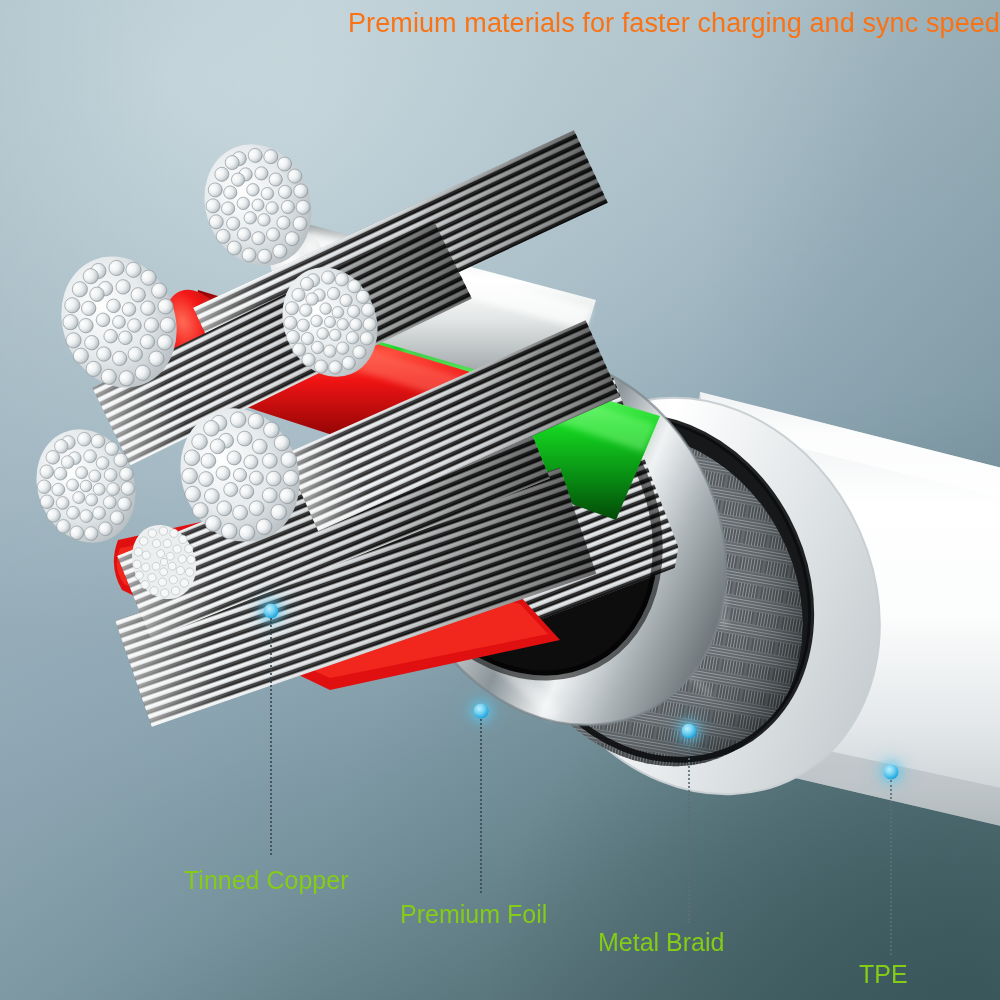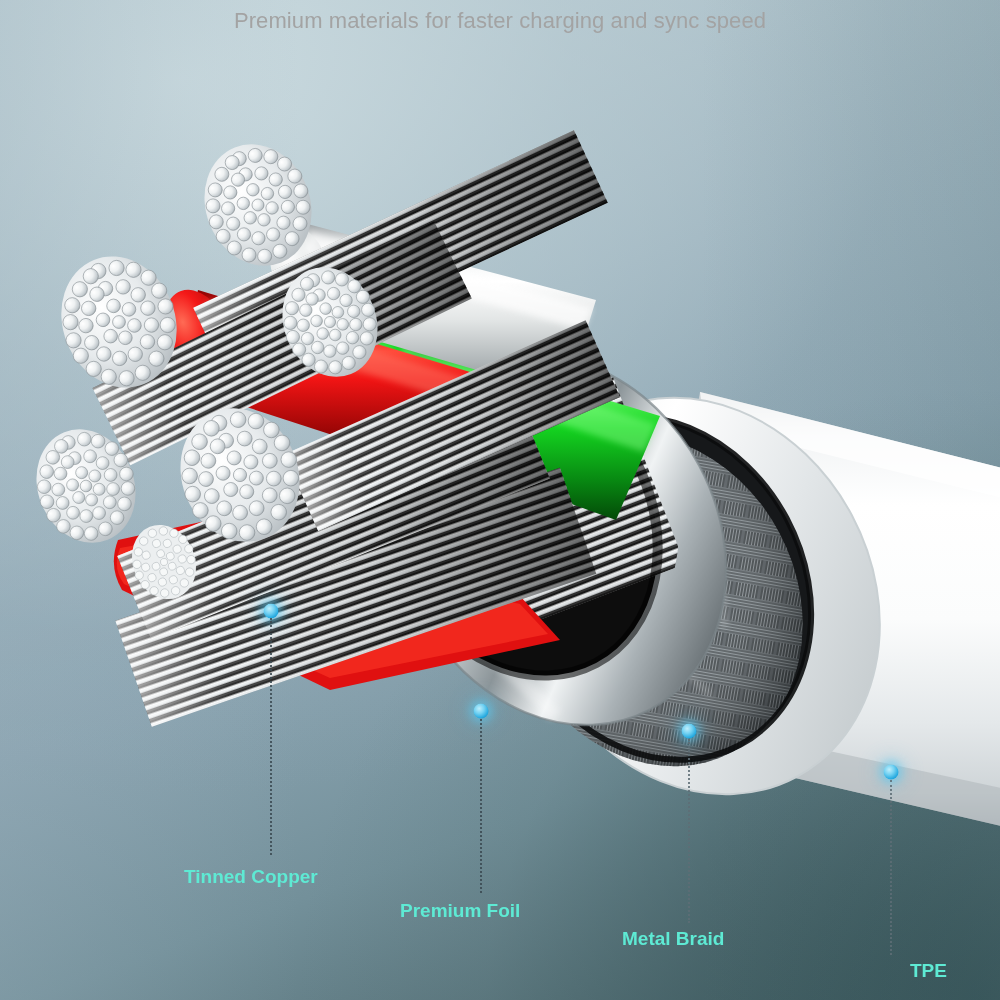--- a/index.html
+++ b/index.html
@@ -54,24 +54,24 @@
         rgba(0,0,0,0) 70%,
         rgba(90,120,126,0.20) 100%);
   }
 
   
   .title {
     position: absolute;
     top: 8px;
     left: 0;
     width: 1000px;
-    text-align: center;
-    font-size: 22px;
+    text-align: right;
+    font-size: 27px;
     letter-spacing: 0.1px;
-    color: #a3a3a3;
+    color: #f97316;
     font-family: "Liberation Sans", sans-serif;
   }
 
   
   #cable {
     position: absolute;
     left: 0; top: 0;
     width: 1000px; height: 1000px;
   }
 
@@ -91,25 +91,24 @@
     width: 0;
     border-left: 2px dotted #3b4a52;
     opacity: 0.85;
     transform: translateX(-50%);
   }
   .leader.light {
     border-left-color: #5e6e76;
   }
   .callout-label {
     position: absolute;
-    font-size: 19px;
-    color: #5eead4;
+    font-size: 25px;
+    color: #84cc16;
     white-space: nowrap;
     font-family: "Liberation Sans", sans-serif;
-    font-weight: bold;
   }
 </style>
 </head>
 <body>
 
 <div id="stage">
 
   <div class="bg-base"></div>
   <div class="bg-wash-a"></div>
   <div class="bg-wash-b"></div>
@@ -650,22 +649,22 @@
 
   <div>
     <div class="dot" style="left:481px; top:711px;"></div>
     <div class="leader" style="left:481px; top:719px; height:174px;"></div>
     <div class="callout-label" style="left:400px; top:900px;">Premium Foil</div>
   </div>
 
   <div>
     <div class="dot" style="left:689px; top:731px;"></div>
     <div class="leader light" style="left:689px; top:739px; height:184px;"></div>
-    <div class="callout-label" style="left:622px; top:928px;">Metal Braid</div>
+    <div class="callout-label" style="left:598px; top:928px;">Metal Braid</div>
   </div>
 
   <div>
     <div class="dot" style="left:891px; top:772px;"></div>
     <div class="leader light" style="left:891px; top:780px; height:175px;"></div>
-    <div class="callout-label" style="left:910px; top:960px;">TPE</div>
+    <div class="callout-label" style="left:859px; top:960px;">TPE</div>
   </div>
 
 </div>
 
 </body></html>

